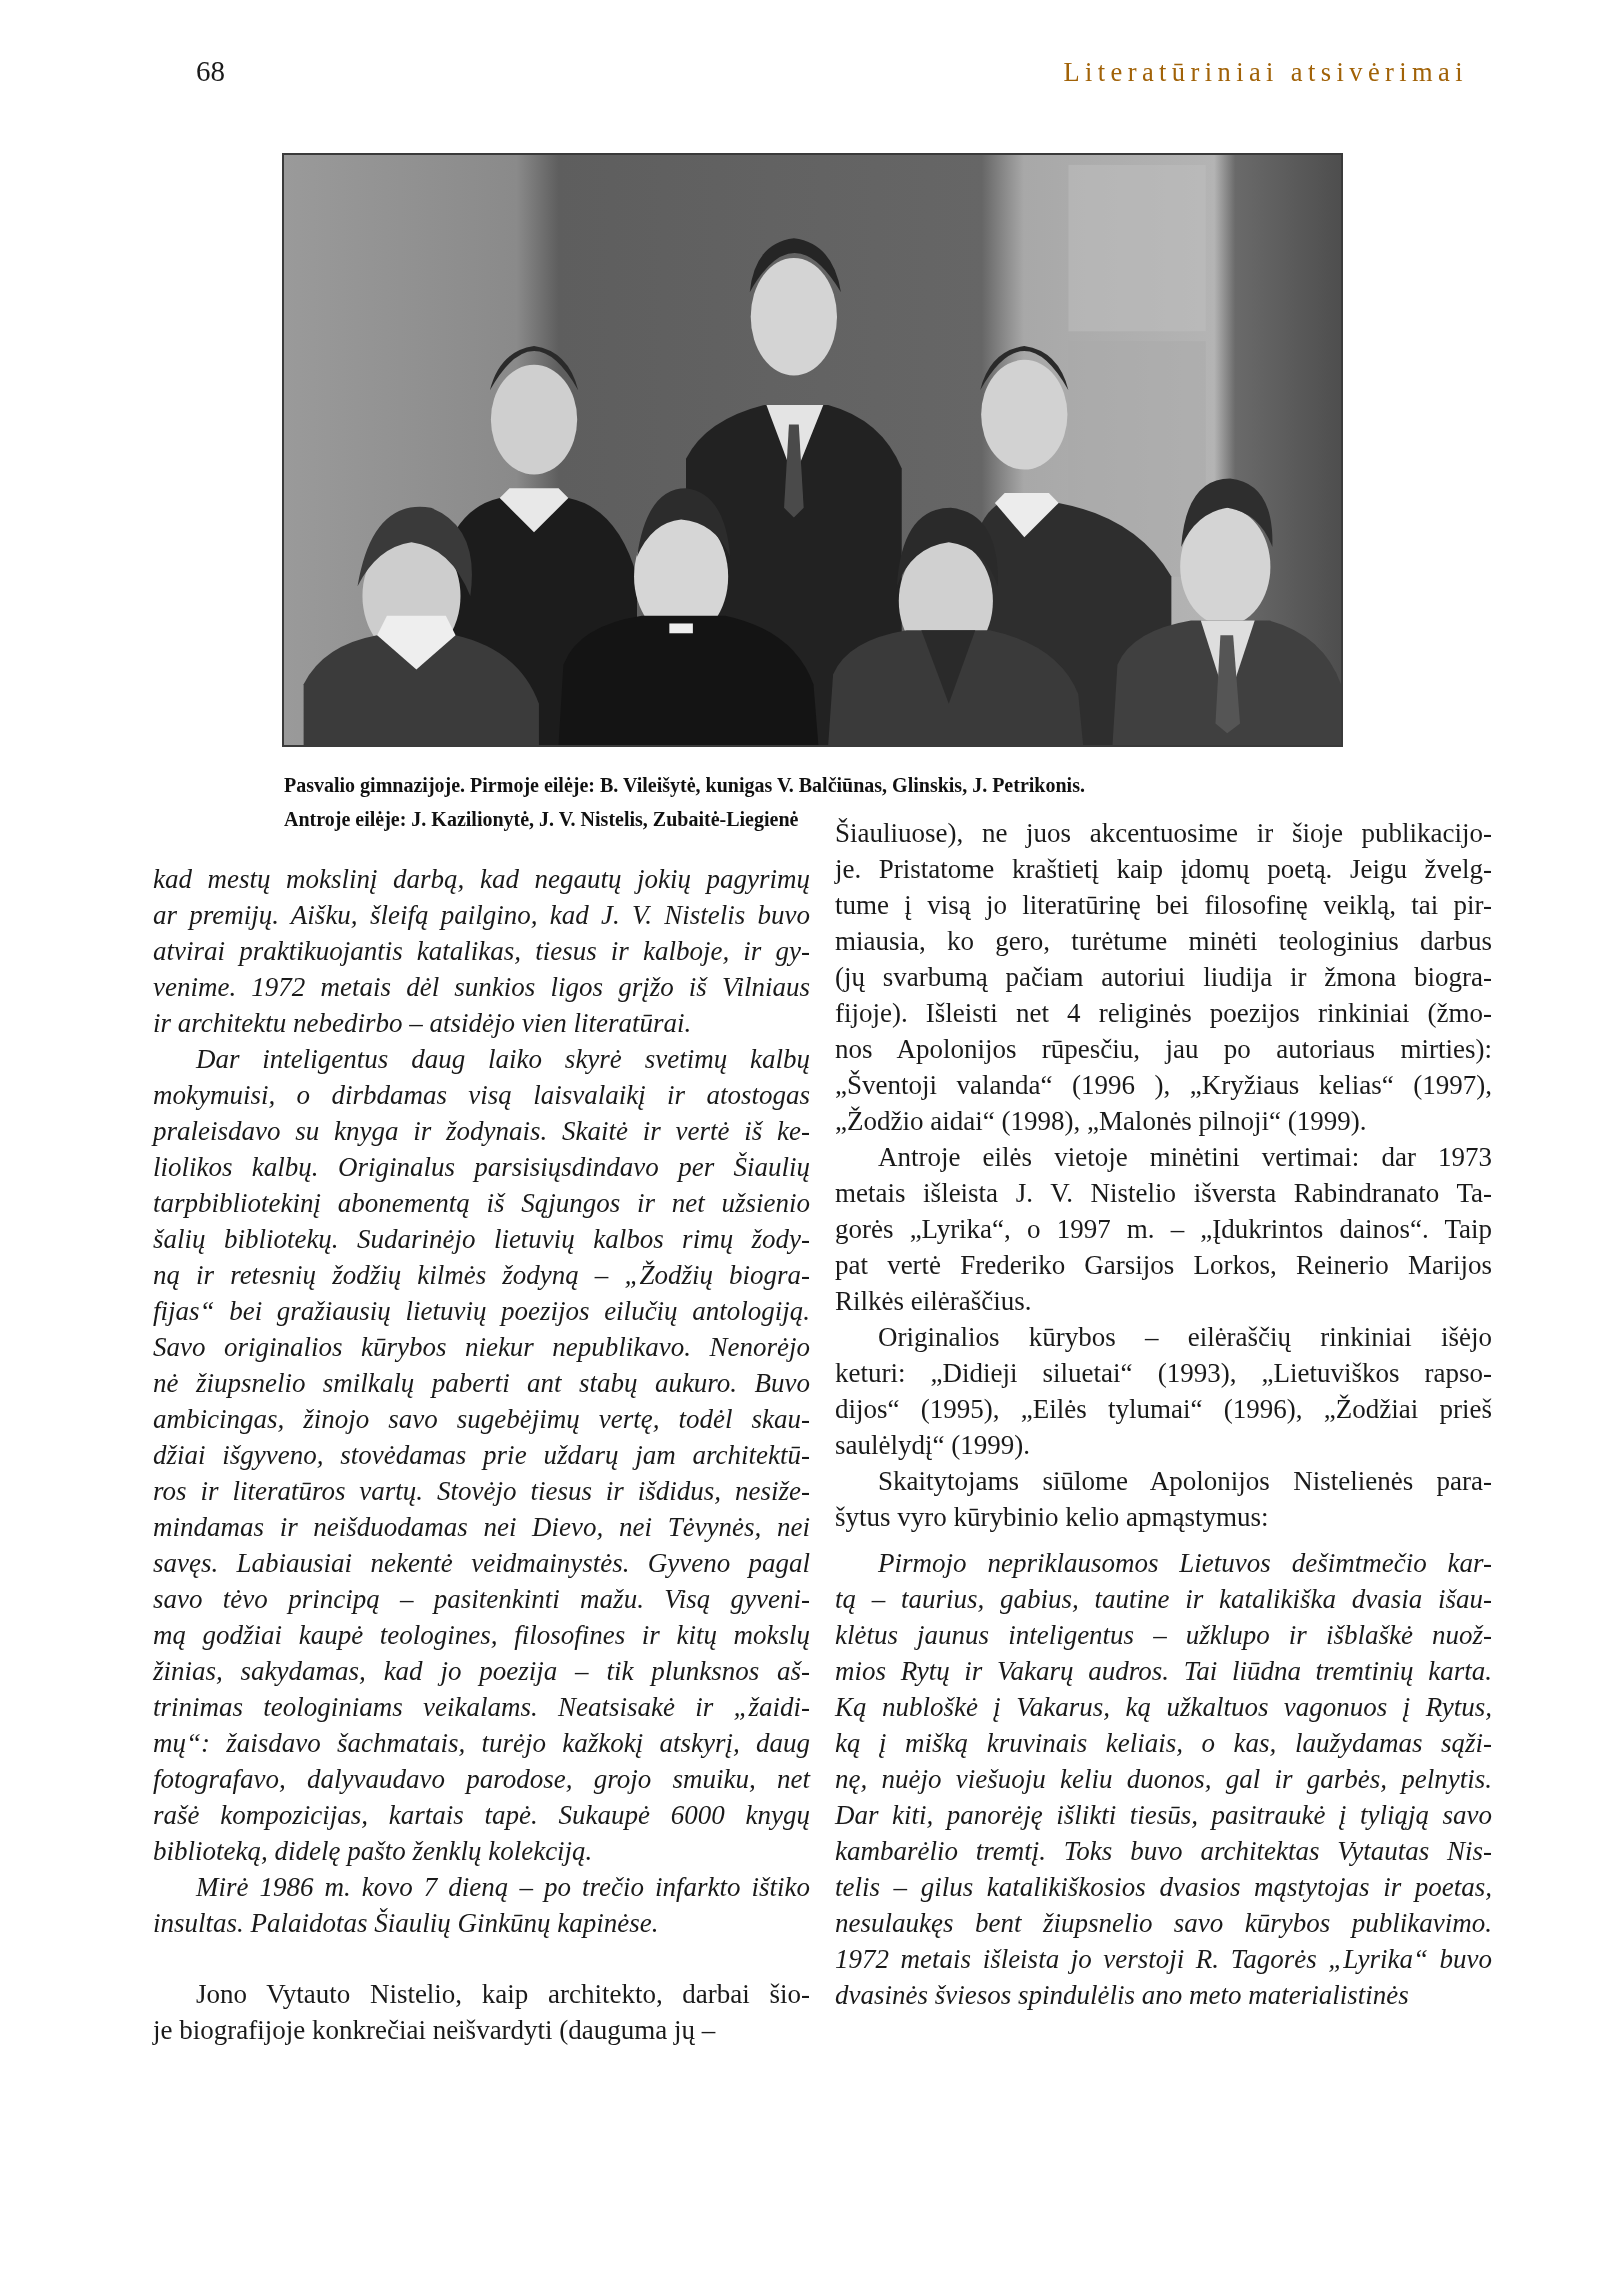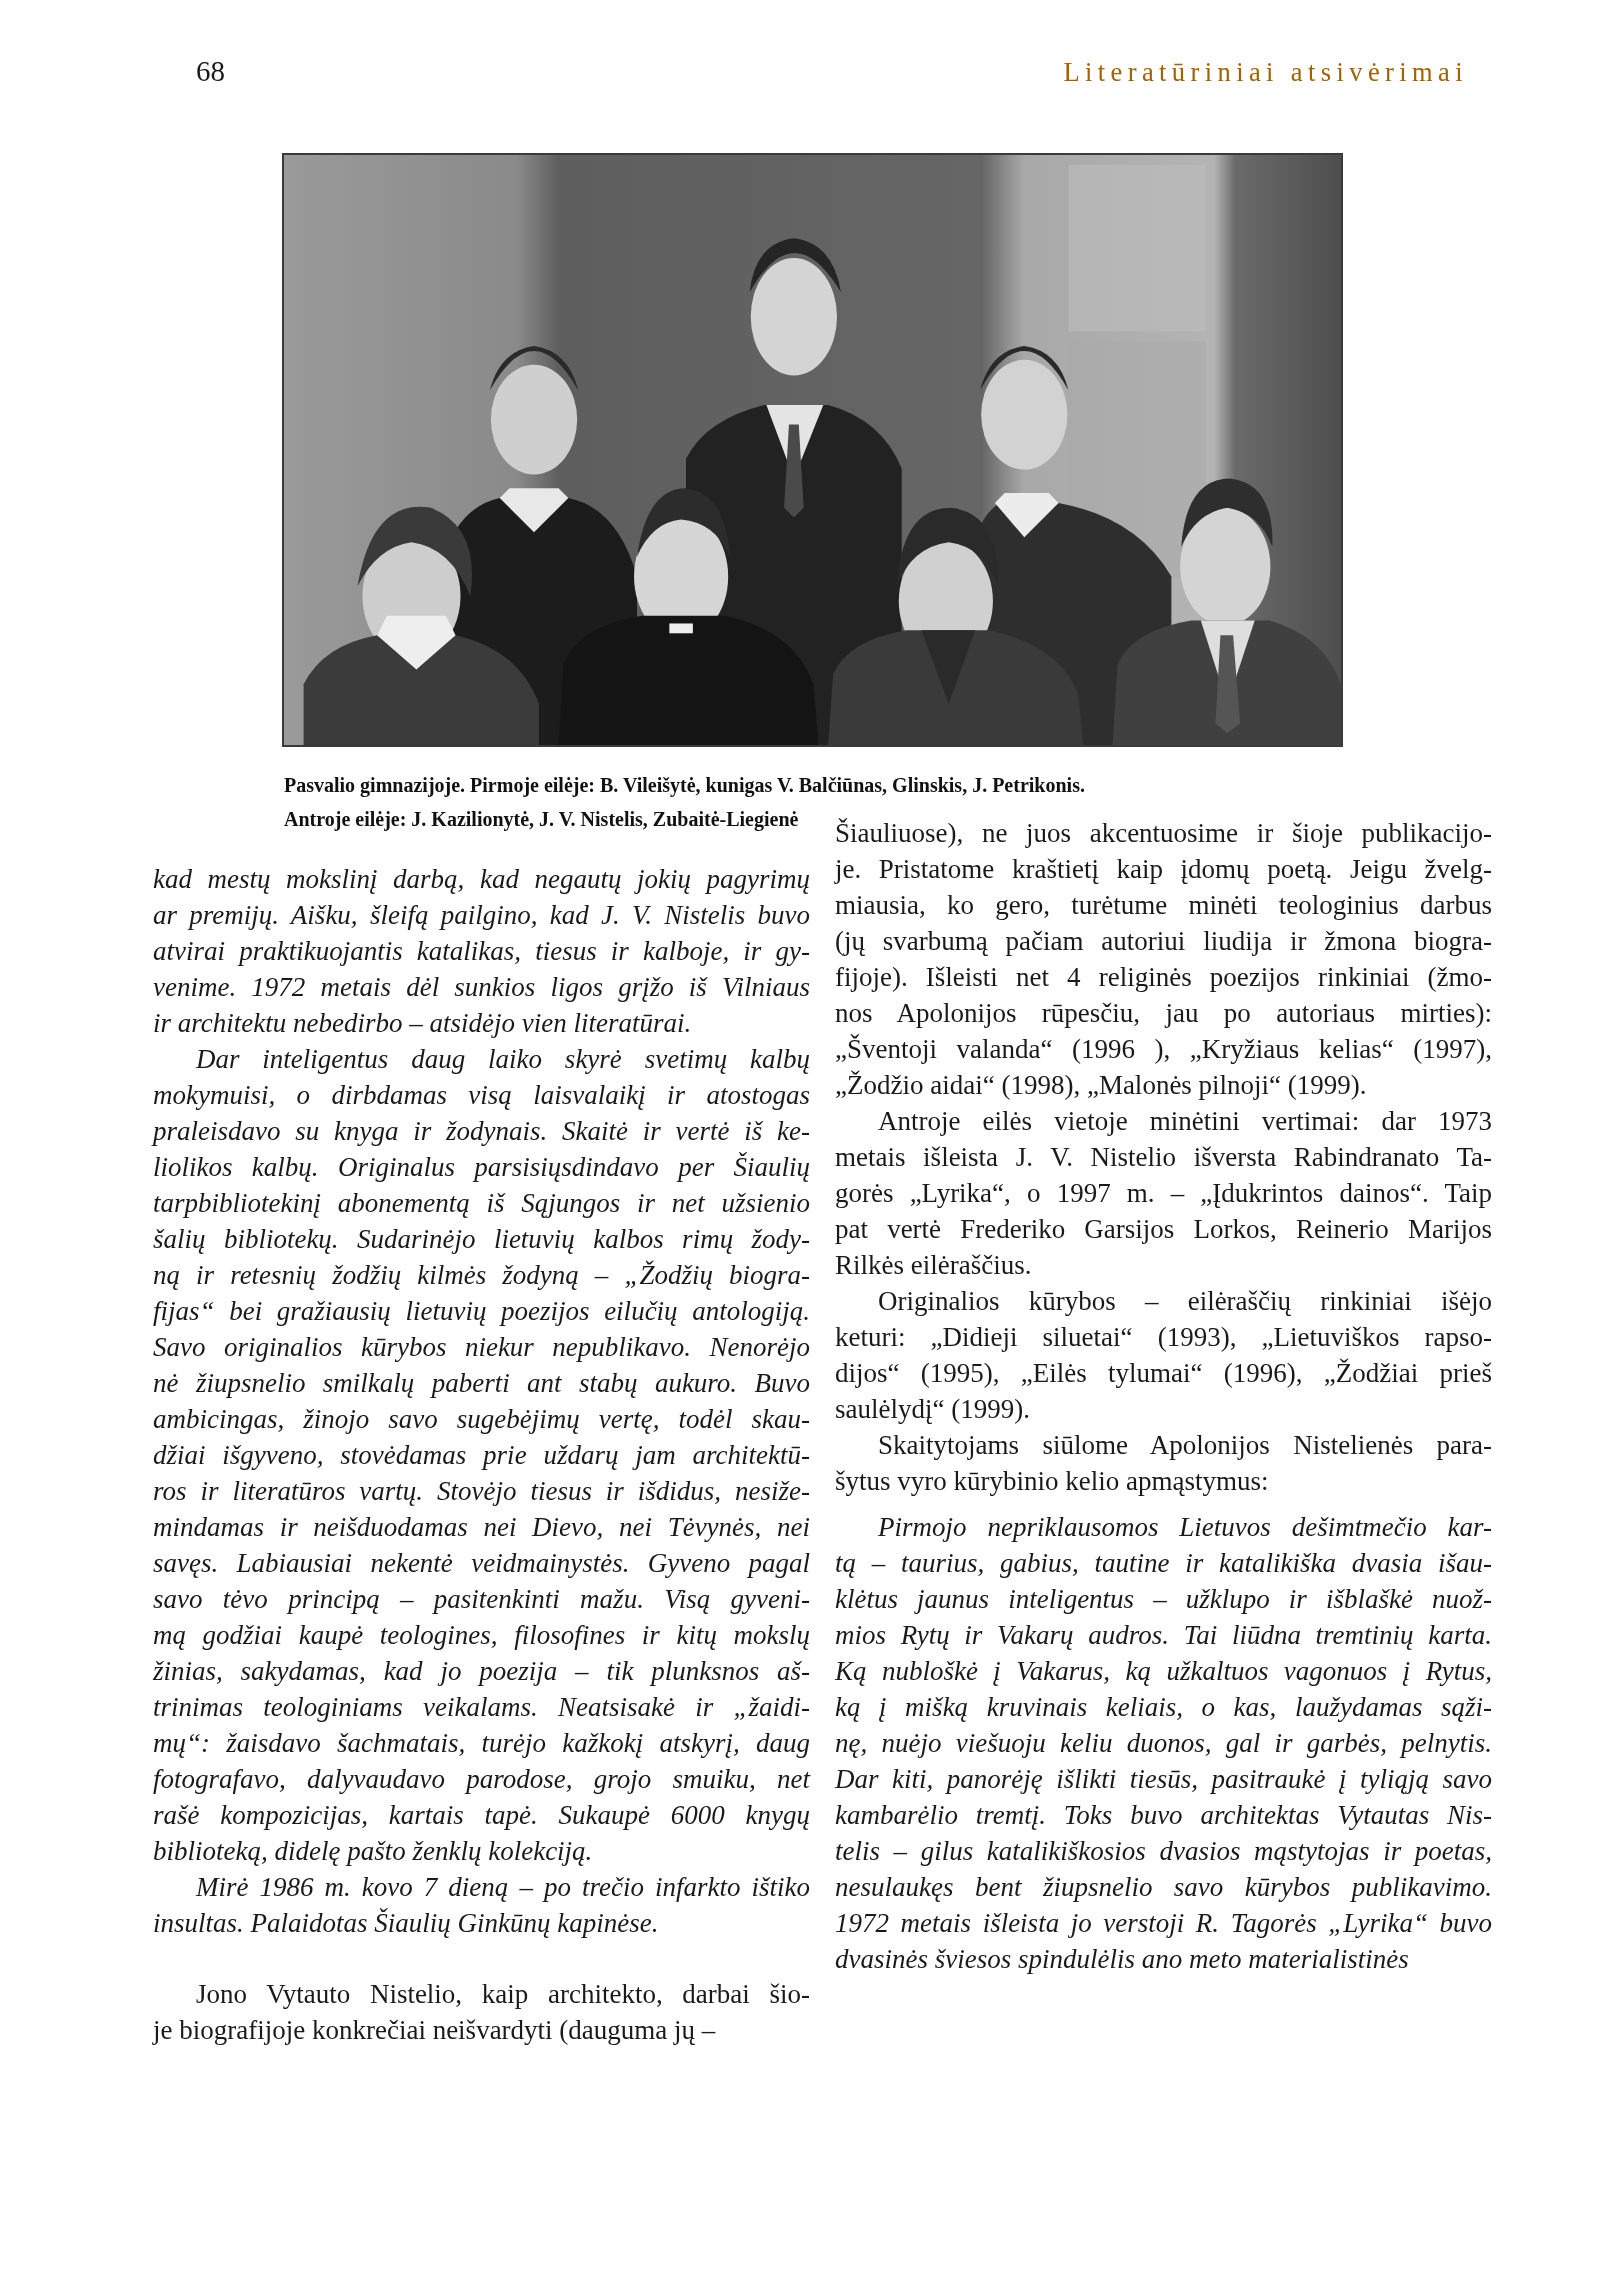--- a/index.html
+++ b/index.html
@@ -138,20 +138,21 @@
     <div class="gap"></div>
     <div>
       <span class="line indent">Jono Vytauto Nistelio, kaip architekto, darbai šio-</span>
       <span class="line last">je biografijoje konkrečiai neišvardyti (dauguma jų –</span>
     </div>
   </div>
 <div class="col col-right" id="right-col">
     <div>
       <span class="line">Šiauliuose), ne juos akcentuosime ir šioje publikacijo-</span>
       <span class="line">je. Pristatome kraštietį kaip įdomų poetą. Jeigu žvelg-</span>
+      <span class="line">tume į visą jo literatūrinę bei filosofinę veiklą, tai pir-</span>
       <span class="line">miausia, ko gero, turėtume  minėti teologinius darbus</span>
       <span class="line">(jų svarbumą pačiam autoriui liudija ir žmona biogra-</span>
       <span class="line">fijoje). Išleisti net 4 religinės poezijos rinkiniai (žmo-</span>
       <span class="line">nos Apolonijos rūpesčiu, jau po autoriaus mirties):</span>
       <span class="line">„Šventoji valanda“ (1996 ), „Kryžiaus kelias“ (1997),</span>
       <span class="line last">„Žodžio aidai“ (1998), „Malonės pilnoji“ (1999).</span>
     </div>
     <div>
       <span class="line indent">Antroje eilės vietoje minėtini vertimai: dar 1973</span>
       <span class="line">metais išleista J. V. Nistelio išversta Rabindranato Ta-</span>

